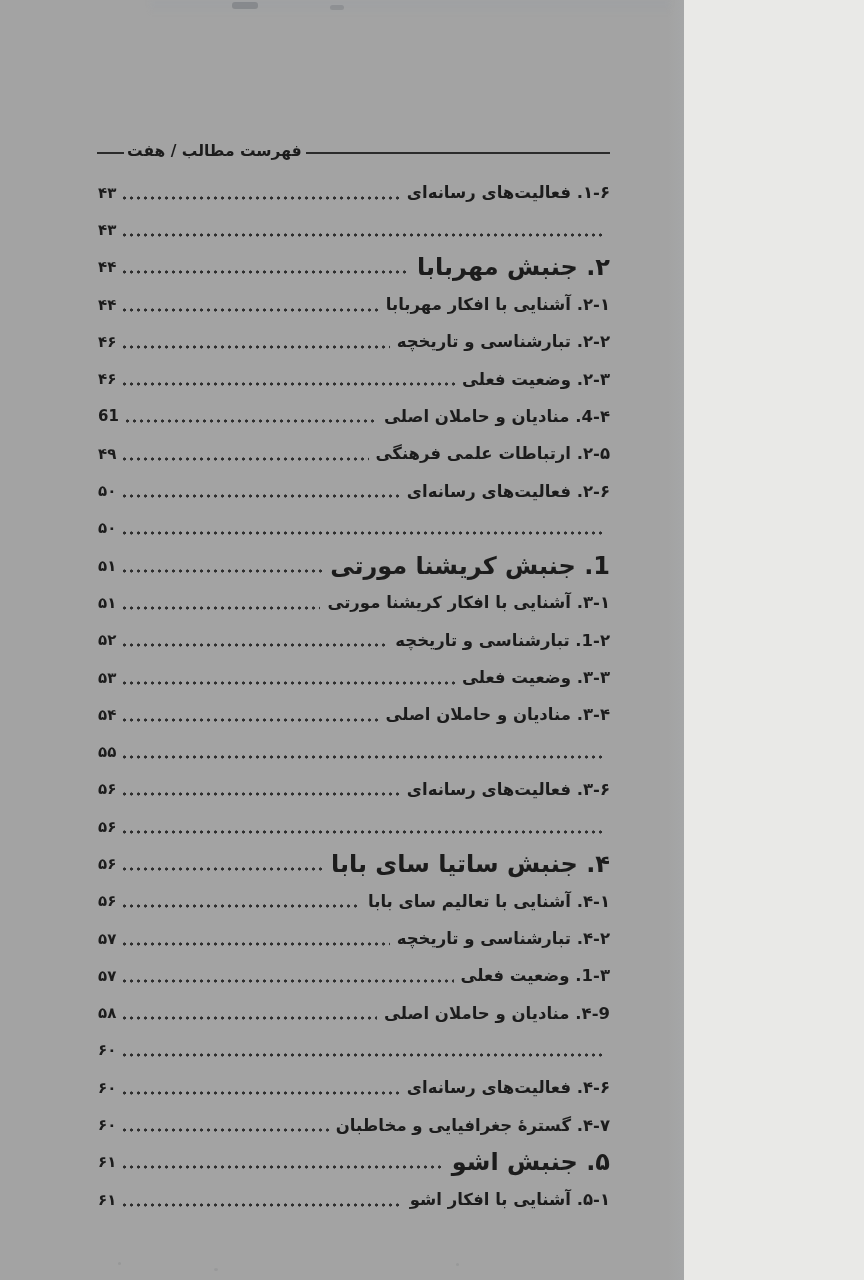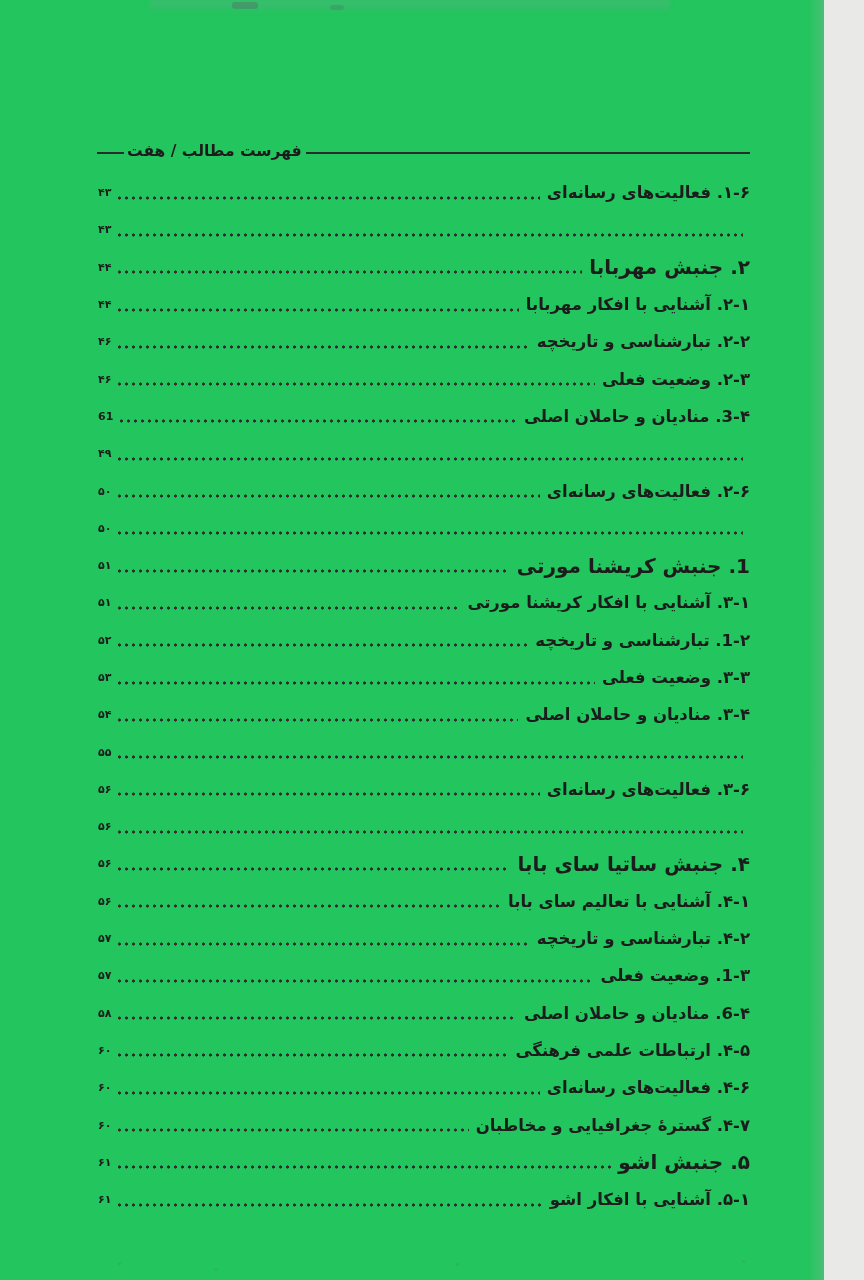--- a/index.html
+++ b/index.html
@@ -4,22 +4,22 @@
 <style>
   html,body{margin:0;padding:0;}
   body{
     width:864px;height:1280px;
     background:#e9e9e7;
     font-family:"DejaVu Sans", sans-serif;
     overflow:hidden;
   }
   .page{
     position:relative;
-    width:824px;height:1280px;
-    background:#22c55e;
+    width:684px;height:1280px;
+    background:#a3a3a3;
     overflow:hidden;
   }
   
   .edge-right{
     position:absolute;top:0;right:0;width:16px;height:1280px;
     background:linear-gradient(to right, rgba(170,175,178,0), rgba(170,175,178,0.30));
     pointer-events:none;
   }
   .smudge-top{
     position:absolute;top:0;left:150px;width:520px;height:14px;
@@ -63,34 +63,34 @@
     height:37.3px;
     color:#1c1c1c;
   }
   .row .t{
     flex:0 0 auto;
     font-weight:bold;
     font-size:16.5px;
     white-space:nowrap;
     letter-spacing:0.1px;
   }
-  .row.head .t{font-size:20px;}
+  .row.head .t{font-size:24px;}
   .row .leader{
     flex:1 1 auto;
     height:10px;
     margin:0 7px 0 5px;
     transform:translateY(5px);
     background-image:radial-gradient(circle at 3.4px 5px, #2e2e2e 1.35px, rgba(0,0,0,0) 1.8px);
     background-size:7px 10px;
     background-repeat:repeat-x;
   }
   .row .p{
     flex:0 0 auto;
     font-weight:bold;
-    font-size:11px;
+    font-size:15px;
     white-space:nowrap;
   }
 </style>
 </head>
 <body>
 
 <div class="page">
 
   <div class="edge-right"></div>
   <div class="smudge-top"></div>
@@ -132,25 +132,26 @@
       <span class="t">۲-۲. تبارشناسی و تاریخچه</span>
       <span class="leader"></span>
       <span class="p">۴۶</span>
     </div>
       <div class="row sub">
       <span class="t">۲-۳. وضعیت فعلی</span>
       <span class="leader"></span>
       <span class="p">۴۶</span>
     </div>
       <div class="row sub">
-      <span class="t">3-۴. منادیان و حاملان اصلی</span>
+      <span class="t">4-۴. منادیان و حاملان اصلی</span>
       <span class="leader"></span>
       <span class="p">61</span>
     </div>
       <div class="row sub">
+      <span class="t">۲-۵. ارتباطات علمی فرهنگی</span>
       <span class="leader"></span>
       <span class="p">۴۹</span>
     </div>
       <div class="row sub">
       <span class="t">۲-۶. فعالیت‌های رسانه‌ای</span>
       <span class="leader"></span>
       <span class="p">۵۰</span>
     </div>
       <div class="row sub">
       <span class="leader"></span>
@@ -208,26 +209,25 @@
       <span class="t">۴-۲. تبارشناسی و تاریخچه</span>
       <span class="leader"></span>
       <span class="p">۵۷</span>
     </div>
       <div class="row sub">
       <span class="t">1-۳. وضعیت فعلی</span>
       <span class="leader"></span>
       <span class="p">۵۷</span>
     </div>
       <div class="row sub">
-      <span class="t">6-۴. منادیان و حاملان اصلی</span>
+      <span class="t">۴-9. منادیان و حاملان اصلی</span>
       <span class="leader"></span>
       <span class="p">۵۸</span>
     </div>
       <div class="row sub">
-      <span class="t">۴-۵. ارتباطات علمی فرهنگی</span>
       <span class="leader"></span>
       <span class="p">۶۰</span>
     </div>
       <div class="row sub">
       <span class="t">۴-۶. فعالیت‌های رسانه‌ای</span>
       <span class="leader"></span>
       <span class="p">۶۰</span>
     </div>
       <div class="row sub">
       <span class="t">۴-۷. گسترۀ جغرافیایی و مخاطبان</span>

